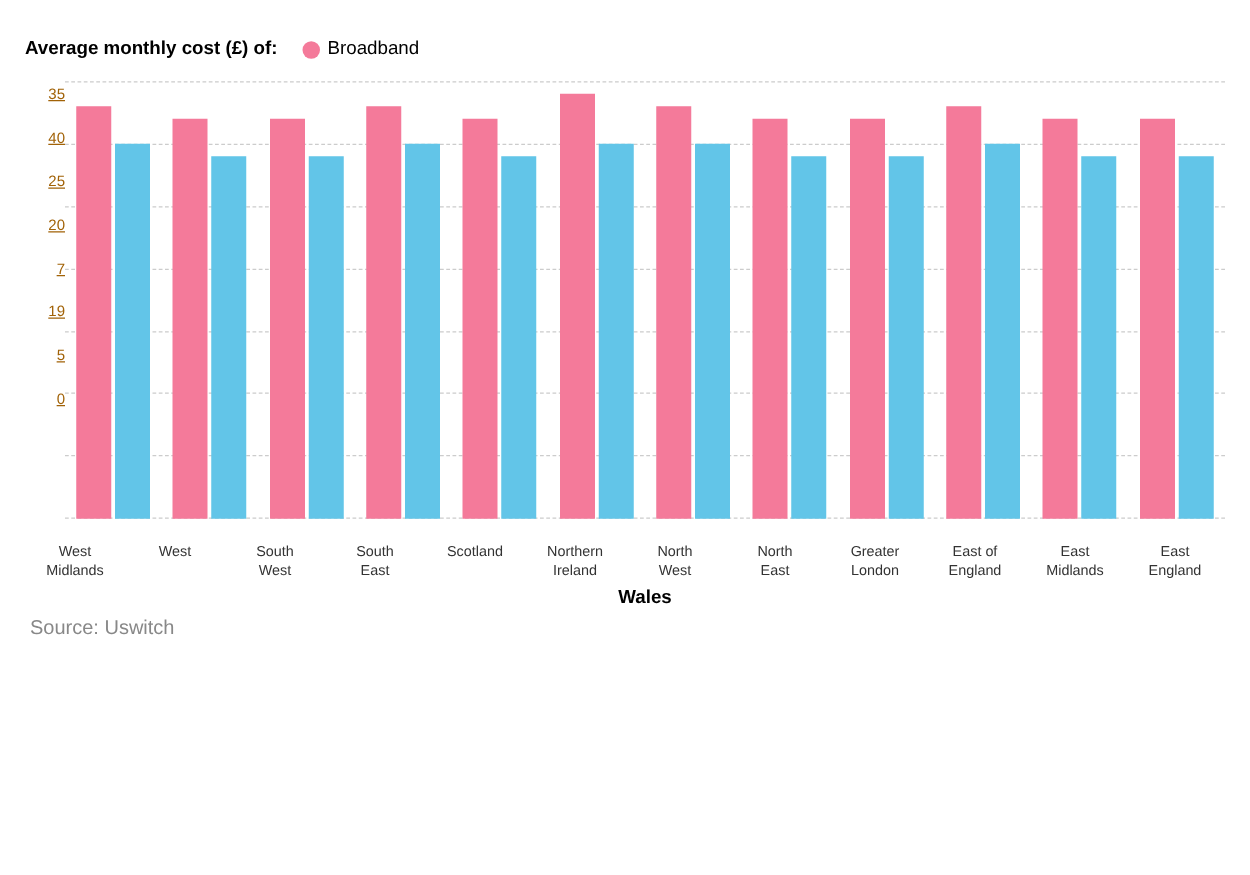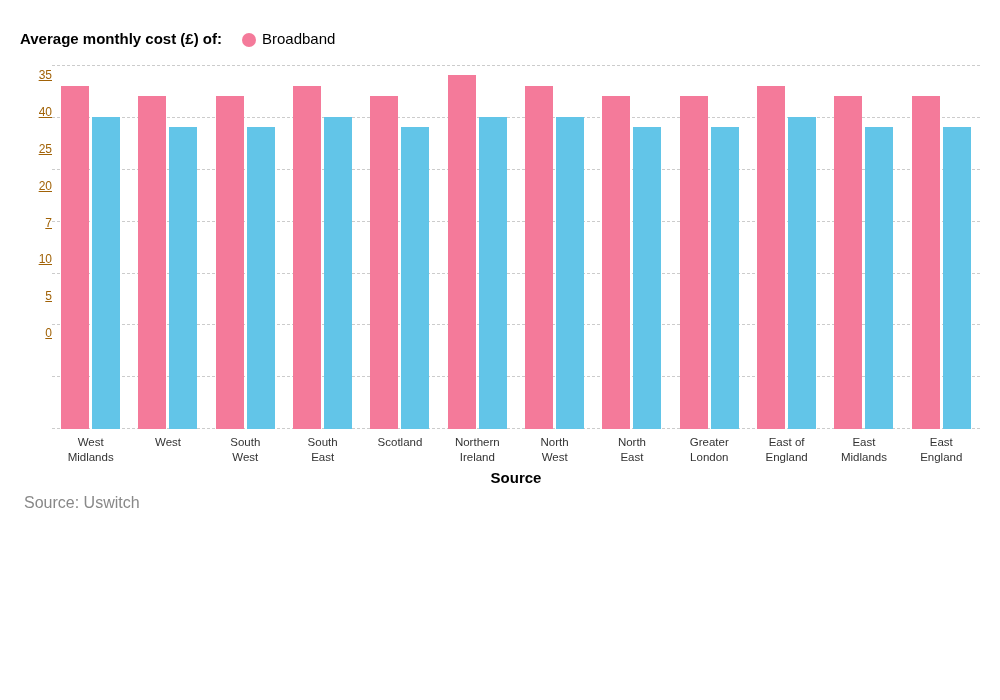--- a/index.html
+++ b/index.html
@@ -99,21 +99,22 @@
     }
     .bar {
       border-radius: 0;
       width: 28px;
       align-self: flex-end;
     }
     .bar-pink { background: #f47a9a; }
     .bar-blue { background: #62c5e8; }
     .x-labels {
       display: flex;
-      margin-top: 6px;
+      margin-top: 20px;
+      flex-direction: column;
     }
     .x-label-spacer {
       width: 32px;
       flex-shrink: 0;
     }
     .x-labels-inner {
       flex: 1;
       display: flex;
     }
     .x-label {
@@ -149,21 +150,21 @@
       <span class="legend-dot" style="background:#f47a9a;"></span>
       <span>Broadband</span>
     </div>
   </div>
 
   <div class="chart-area">
 
     <div class="y-axis" id="y-axis">
         <div class="y-label">0</div>
         <div class="y-label">5</div>
-        <div class="y-label">10</div>
+        <div class="y-label">19</div>
         <div class="y-label">7</div>
         <div class="y-label">20</div>
         <div class="y-label">25</div>
         <div class="y-label">40</div>
         <div class="y-label">35</div>
       </div>
 
     <div class="chart-plot">
       <div class="grid-and-bars" id="grid-and-bars">
         <div class="grid-lines" id="grid-lines">
@@ -241,16 +242,16 @@
         <div class="x-label">Northern<br>Ireland</div>
         <div class="x-label">North<br>West</div>
         <div class="x-label">North<br>East</div>
         <div class="x-label">Greater<br>London</div>
         <div class="x-label">East of<br>England</div>
         <div class="x-label">East<br>Midlands</div>
         <div class="x-label">East<br>England</div>
       </div>
   </div>
 
-  <div class="axis-title">Source</div>
+  <div class="axis-title">Wales</div>
 
   <div class="source">Source: Uswitch</div>
 </div>
 
 </body></html>

